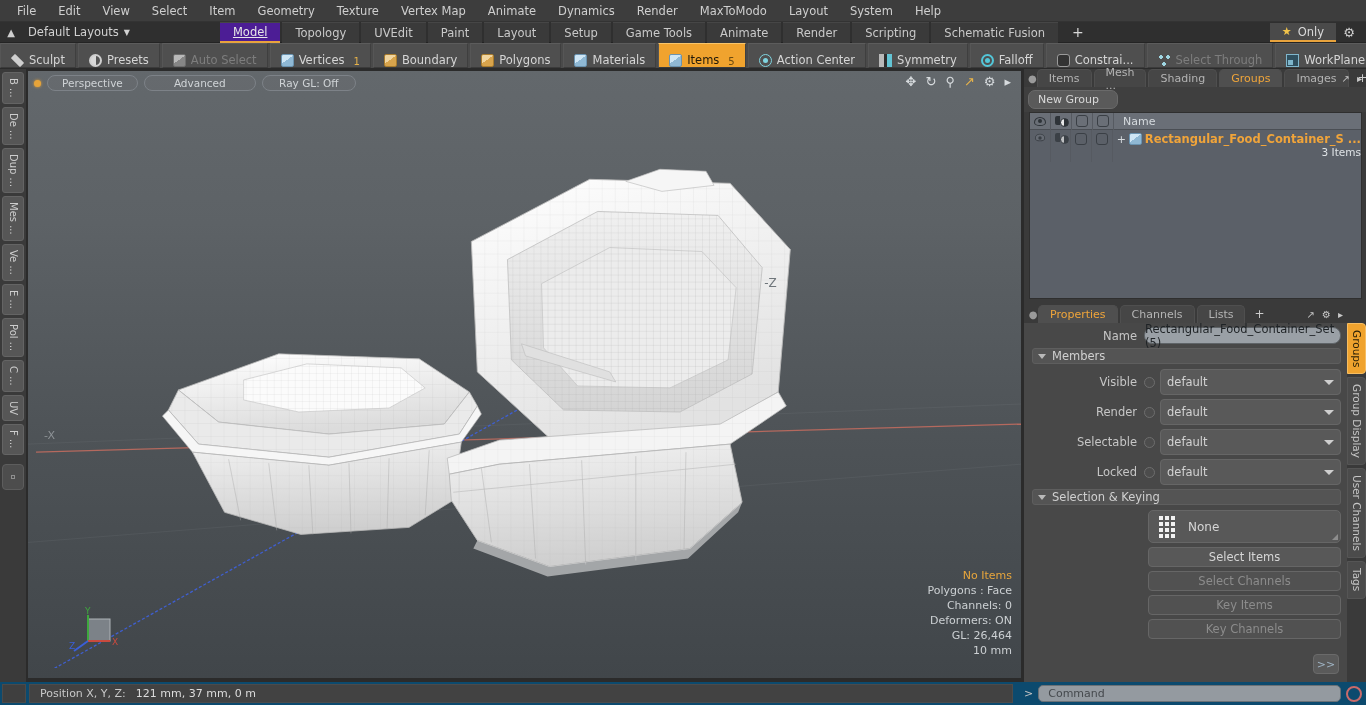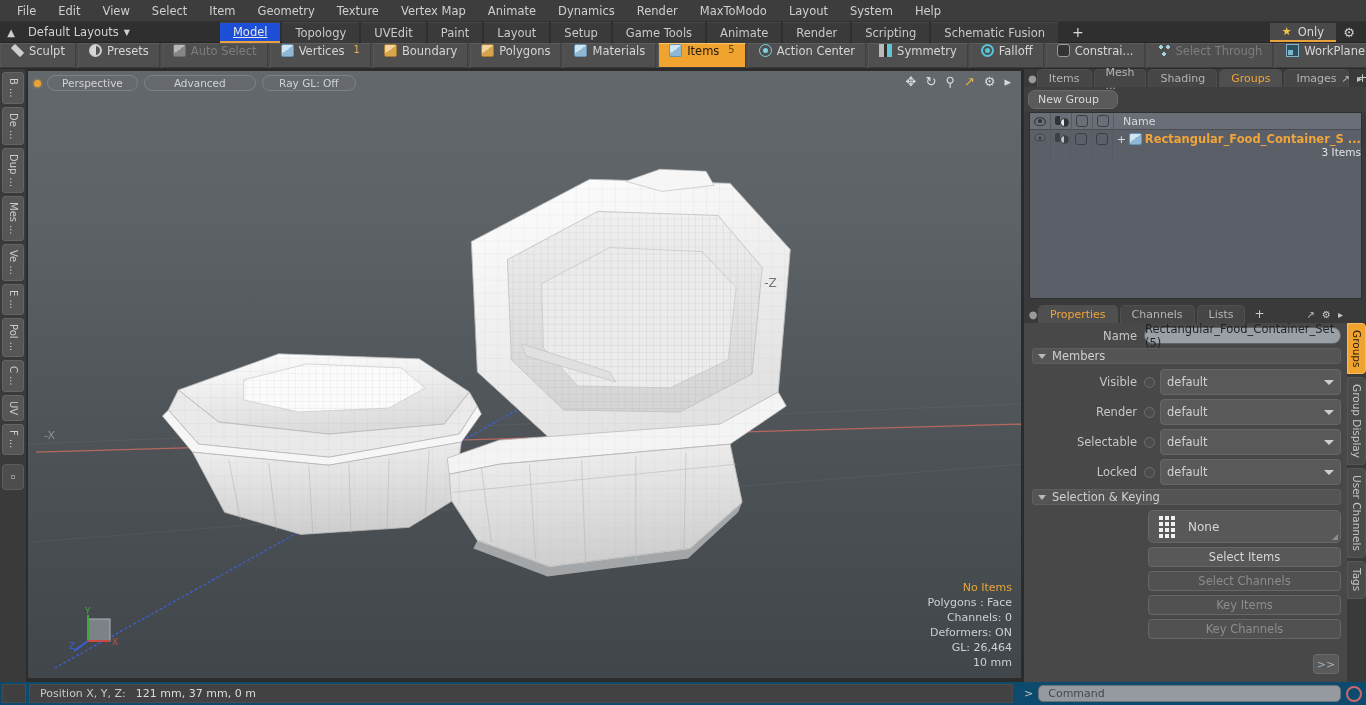--- a/index.html
+++ b/index.html
@@ -32,38 +32,38 @@
   .lb-arrow {
     width: 22px; text-align: center; color: #cfcfcf; font-size: 10px;
   }
   .lb-title { color: #d2d2d2; font-size: 11.5px; padding-left: 6px; }
   .lb-caret { margin-left: 5px; font-size: 8px; color: #d2d2d2; }
   .lb-tabs { display: flex; align-items: stretch; height: 21px; margin-left: 90px; }
   .lb-tab {
     padding: 0 13px; display: flex; align-items: center; color: #c9c9c9; font-size: 11.5px;
     background: #3a3a3a; margin-right: 2px; border-top: 1px solid #464646;
   }
-  .lb-tab.active { background: #1d4ed8; border-bottom: 2px solid #e8a33d; color: #e6e6e6; text-decoration: underline; }
+  .lb-tab.active { background: #4c1d95; border-bottom: 2px solid #e8a33d; color: #e6e6e6; text-decoration: underline; }
   .lb-plus { padding: 0 12px; display: flex; align-items: center; color: #d8d8d8; font-size: 14px; }
   .lb-right { position: absolute; right: 4px; top: 0; height: 21px; display: flex; align-items: center; }
   .only-btn {
     display: flex; align-items: center; gap: 6px; padding: 2px 12px;
     background: #4a4a4a; border-bottom: 2px solid #e8a33d; height: 19px; color: #dadada; font-size: 11.5px;
   }
   .star { color: #f0c24a; font-size: 11px; }
   .gear-top { width: 26px; text-align: center; color: #d0d0d0; font-size: 13px; }
 
   
   .modebar {
     height: 26px; background: #4a4a4a; display: flex; align-items: stretch; flex: 0 0 26px;
     border-bottom: 1px solid #2b2b2b; position: relative;
   }
   .mgroup { display: flex; align-items: stretch; }
   .mbtn {
-    display: flex; align-items: flex-start; gap: 5px; padding: 0 10px;
+    display: flex; align-items: flex-end; gap: 5px; padding: 0 10px;
     background: #4f4f4f; margin-right: 2px; color: #d5d5d5; font-size: 11.5px;
     border-top: 1px solid #5c5c5c; border-left: 1px solid #565656;
     border-right: 1px solid #3f3f3f; border-bottom: 1px solid #3b3b3b;
     white-space: nowrap;
   }
   .mbtn.disabled { color: #7d7d7d; }
   .mbtn.active { background: #f0a32e; color: #221a0a; border-top-color:#f8c56a; }
   .mbtn .num { color: #e6b24a; font-size: 10px; margin-left: 4px; }
   .mbtn.active .num { color: #6b4a10; }
   .msep { width: 7px; }
@@ -113,21 +113,21 @@
   .vp-toolbar { position: absolute; left: 6px; top: 4px; display: flex; align-items: center; gap: 6px; z-index: 5; }
   .vp-dot { width: 7px; height: 7px; border-radius: 50%; background: #e6a43a; box-shadow: 0 0 3px #e6a43a; }
   .vp-pill {
     border: 1px solid #7d8288; border-radius: 8px; padding: 1px 14px; color: #cfd3d6; font-size: 10.5px;
     background: rgba(255,255,255,0.02); text-align:center;
   }
   .vp-icons { position: absolute; right: 10px; top: 4px; display: flex; align-items: center; gap: 9px; z-index: 5; }
   .vp-icons span { color: #d7dbde; font-size: 13px; line-height: 1; }
   .vp-icons .yellow { color: #e8b44a; }
 
-  .hud { position: absolute; right: 9px; bottom: 8px; text-align: right; z-index: 5; line-height: 15px; }
+  .hud { position: absolute; right: 9px; bottom: 20px; text-align: right; z-index: 5; line-height: 15px; }
   .hud div { color: #ccd0d3; font-size: 11px; }
   .hud .noitems { color: #e8a63c; }
 
   
   .scene { position:absolute; inset:0; }
   .axis-gizmo { position: absolute; left: 40px; bottom: 18px; width: 60px; height: 55px; }
 
   
   .rightcol { width: 342px; flex: 0 0 342px; background: #3a3a3a; display: flex; flex-direction: column; padding-right: 0; }
 

